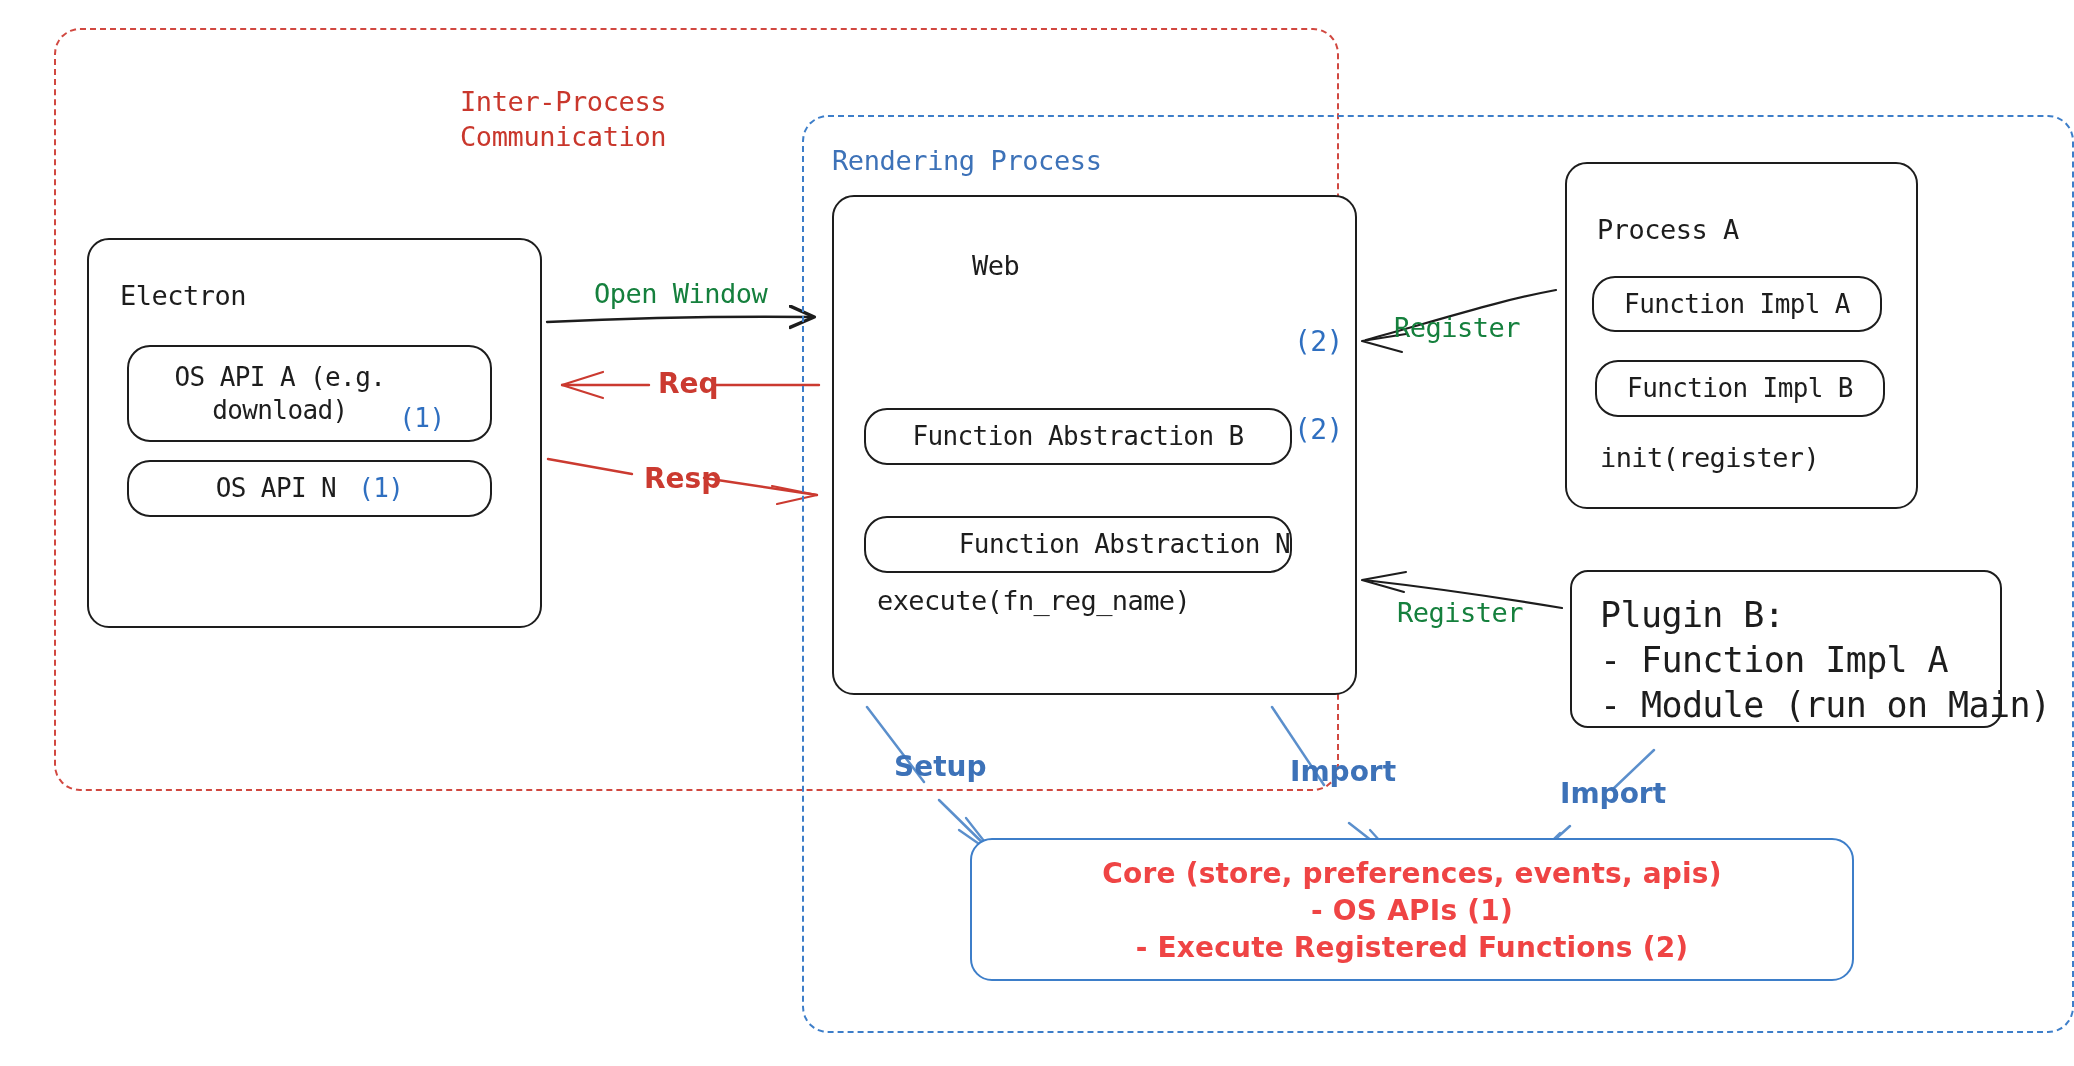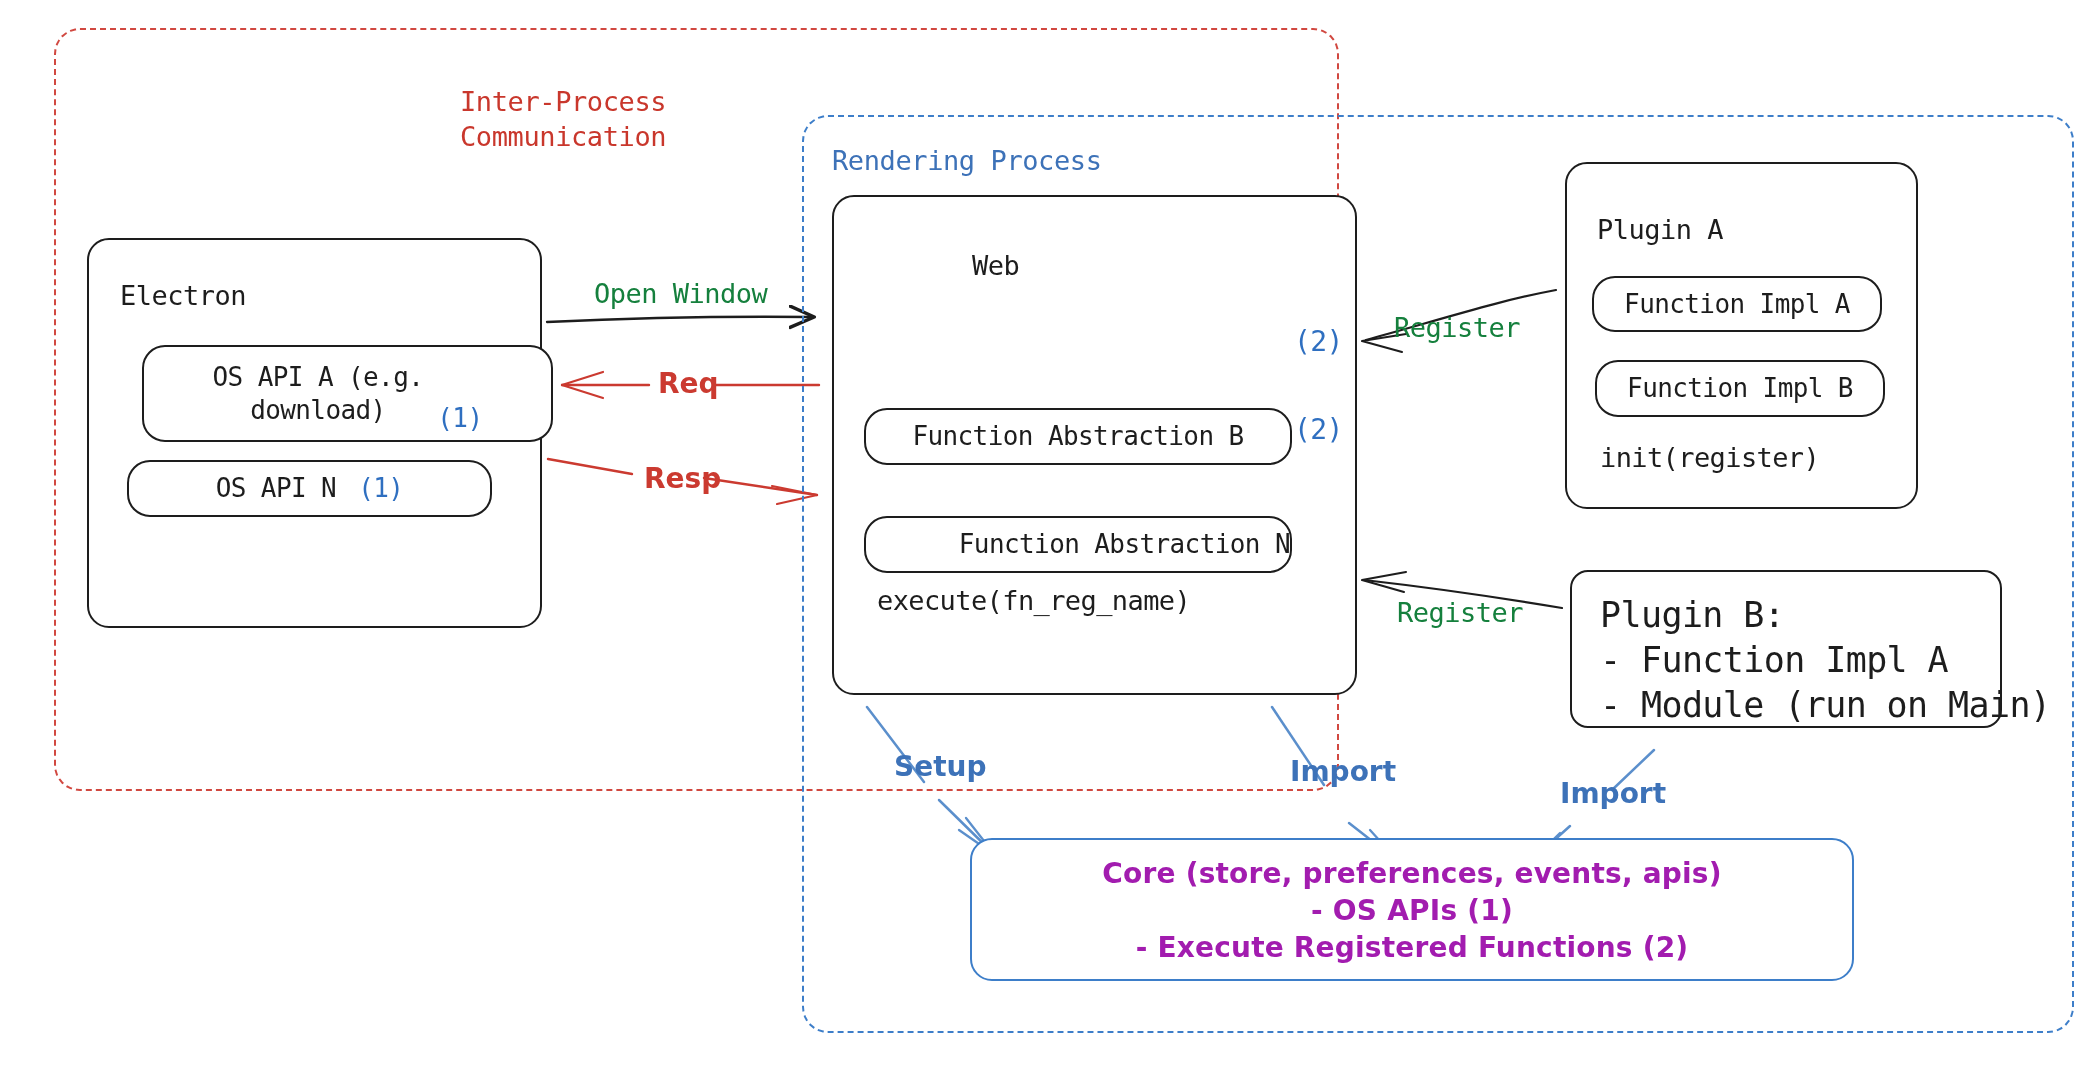--- a/index.html
+++ b/index.html
@@ -91,21 +91,21 @@
     font-size: 26px;
     color: #1d1d1d;
     letter-spacing: -0.6px;
     line-height: 1.25;
     white-space: pre;
   }
 
   
   #electron-box  { left: 55px;  top: 238px; width: 455px; height: 390px; }
   #electron-title{ left: 88px;  top: 280px; }
-  #os-api-a      { left: 110px;  top: 345px; width: 411px; height: 97px; }
+  #os-api-a      { left: 95px;  top: 345px; width: 365px; height: 97px; }
   #os-api-n      { left: 95px;  top: 460px; width: 365px; height: 57px; }
   .paren-blue {
     color: #2f6fc0;
     font-size: 26px;
     letter-spacing: -0.6px;
   }
 
   
   #web-box    { left: 800px; top: 195px; width: 525px; height: 500px; }
   #web-title  { left: 940px; top: 250px; }
@@ -155,21 +155,21 @@
   }
   #core-text {
     position: absolute;
     left: 938px; top: 856px;
     width: 884px;
     text-align: center;
     font-family: "DejaVu Sans", "Liberation Sans", sans-serif;
     font-weight: bold;
     font-size: 28px;
     line-height: 1.32;
-    color: #a21caf;
+    color: #ef4444;
     white-space: pre;
     letter-spacing: 0.2px;
   }
 
   
   .edge-label {
     position: absolute;
     font-size: 27px;
     white-space: pre;
     letter-spacing: -0.5px;
@@ -279,21 +279,21 @@
   </div>
   <div class="fa-tag" id="fa-b-tag">(2)</div>
 
   <div class="inner-box fa-box" id="fa-n">
     <span>Function Abstraction N</span>
   </div>
 
   <div id="execute-lbl">execute(fn_reg_name)</div>
 
   <div class="box" id="plugin-a-box"></div>
-  <div class="box-title" id="plugin-a-title">Plugin A</div>
+  <div class="box-title" id="plugin-a-title">Process A</div>
   <div class="inner-box" id="fn-impl-a">
     <span>Function Impl A</span>
   </div>
   <div class="inner-box" id="fn-impl-b">
     <span>Function Impl B</span>
   </div>
   <div id="plugin-a-init">init(register)</div>
 
   <div class="box" id="plugin-b-box"></div>
   <div id="plugin-b-text">Plugin B:

